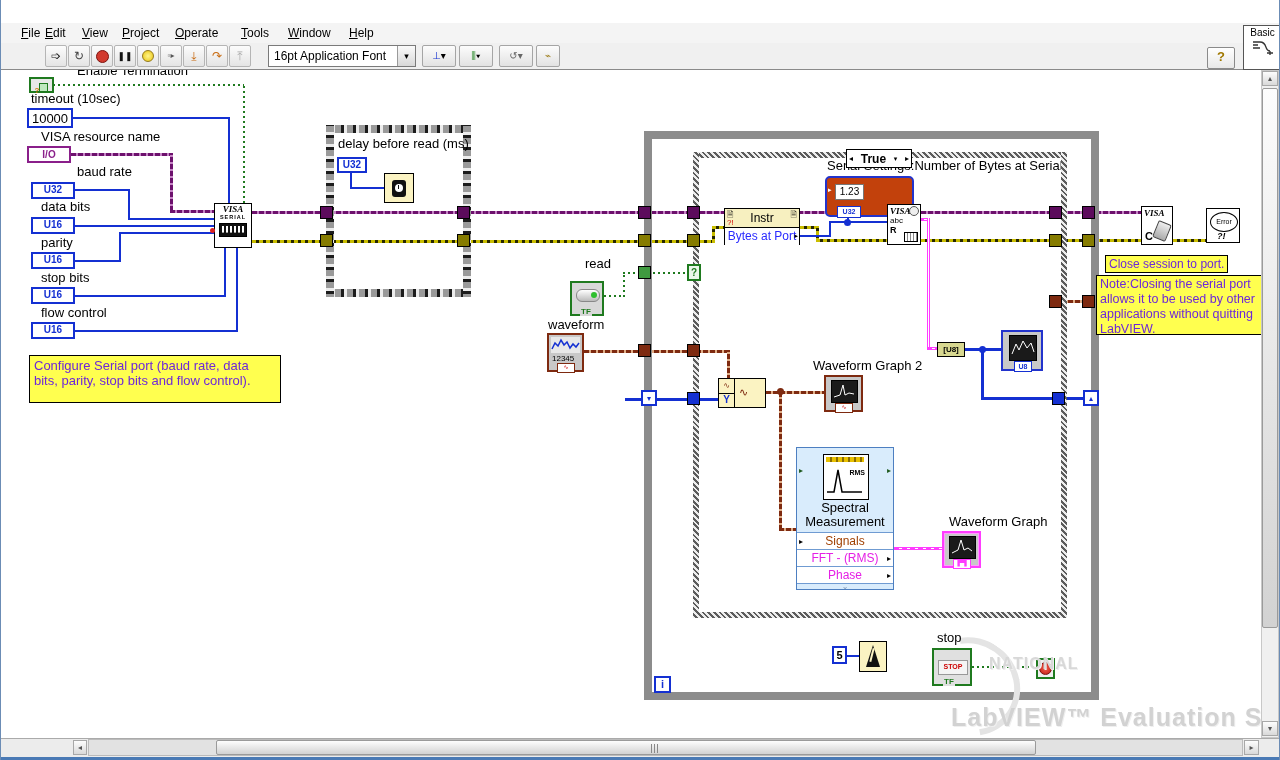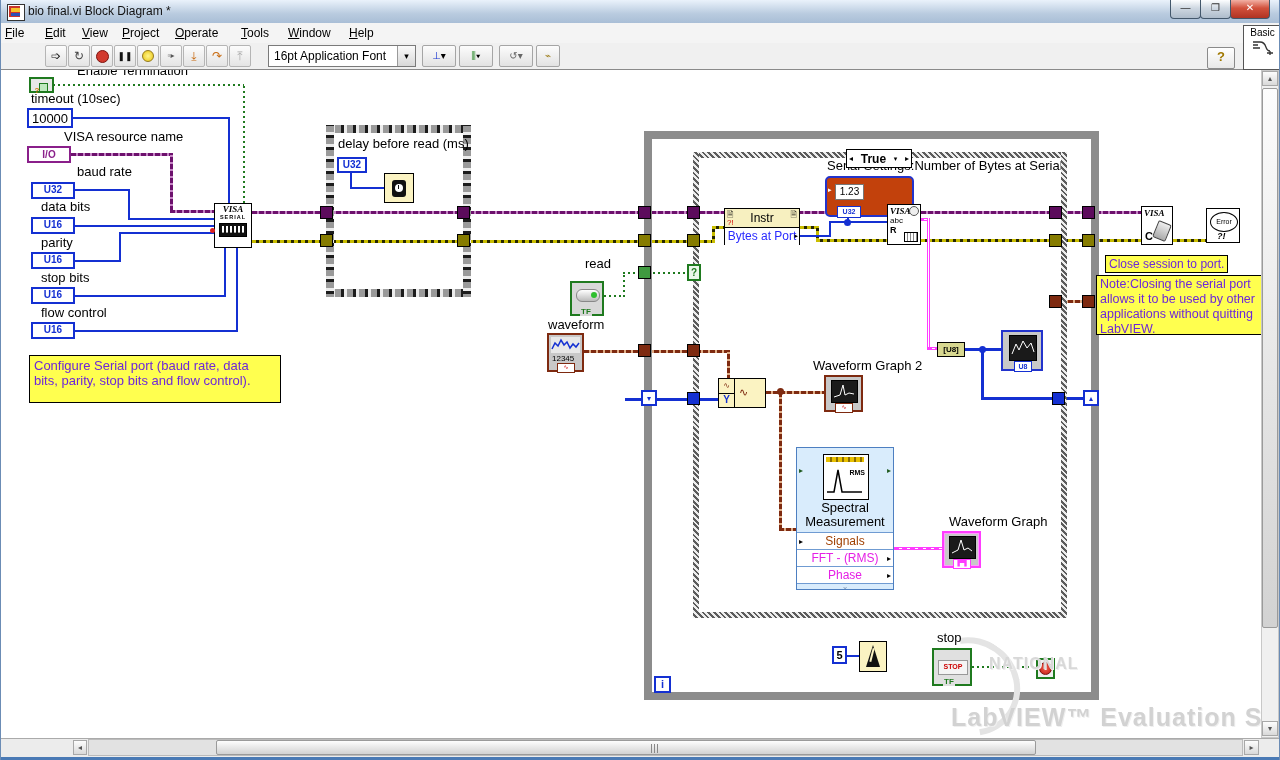--- a/index.html
+++ b/index.html
@@ -62,34 +62,23 @@
   .graphplot{position:absolute;background:#1a1a1a;border:1px solid #000;}
   .tag{position:absolute;background:#fff;border:1px solid #1430d2;color:#1430d2;font-weight:bold;font-size:7px;line-height:9px;text-align:center;z-index:5;}
   .exprrow{position:absolute;left:0;width:96px;height:17px;background:#fff;border-top:1px solid #6f9bd2;text-align:center;font-size:12px;line-height:17px;}
   .watermark{position:absolute;color:#d8d8d8;font-weight:bold;z-index:7;text-shadow:1px 1px 0 #efefef;letter-spacing:1px;white-space:nowrap;}
 </style>
 </head>
 <body>
 
 <div id="root">
 
-  <div id="titlebar" class="abs">
-    <div class="abs" style="left:6px;top:4px;width:16px;height:15px;background:#fff;border:1px solid #333;z-index:21;">
-      <div class="abs" style="left:1px;top:1px;width:11px;height:11px;background:#c8342c;"></div>
-      <div class="abs" style="left:3px;top:3px;width:9px;height:4px;background:#f4c32a;"></div>
-      <div class="abs" style="left:3px;top:8px;width:9px;height:3px;background:#2a50b8;"></div>
-    </div>
-    <div id="title-text">bio final.vi Block Diagram *</div>
-    <div class="winbtn" id="btn-min" style="left:1169px;width:29px;">—</div>
-    <div class="winbtn" style="left:1199px;width:29px;">❐</div>
-    <div class="winbtn" id="btn-close" style="left:1229px;width:38px;">✕</div>
-  </div>
 
   <div id="menubar" class="abs">
-    <div class="menuitem" style="left:0;"><u>F</u>ile</div>
+    <div class="menuitem" style="left:16px;"><u>F</u>ile</div>
     <div class="menuitem" style="left:40px;"><u>E</u>dit</div>
     <div class="menuitem" style="left:77px;"><u>V</u>iew</div>
     <div class="menuitem" style="left:117px;"><u>P</u>roject</div>
     <div class="menuitem" style="left:170px;"><u>O</u>perate</div>
     <div class="menuitem" style="left:236px;"><u>T</u>ools</div>
     <div class="menuitem" style="left:283px;"><u>W</u>indow</div>
     <div class="menuitem" style="left:344px;"><u>H</u>elp</div>
   </div>
 
   <div id="toolbar" class="abs">
@@ -237,21 +226,21 @@
   <div class="term" style="left:1082px;top:390px;width:16px;height:16px;border:2px solid #1430d2;color:#1430d2;font-size:8px;line-height:13px;">▴</div>
 
   <div class="term" style="left:686px;top:264px;width:14px;height:17px;border:2px solid #1f7a1f;color:#1f7a1f;font-weight:bold;font-size:10px;line-height:13px;background:#eaf6ea;">?</div>
 
   <div class="lbl" style="left:76px;top:63px;">Enable Termination</div>
   <div class="term" style="left:28px;top:77px;width:25px;height:16px;border:2px solid #1f7a1f;background:#e8e8e8;z-index:4;">
     <span style="font-size:8px;color:#c87800;font-weight:bold;">?</span><span style="display:inline-block;width:7px;height:7px;border:1px solid #1f7a1f;background:#bfe8bf;vertical-align:1px;"></span>
   </div>
   <div class="lbl" style="left:30px;top:91px;">timeout (10sec)</div>
   <div class="term" style="left:26px;top:108px;width:46px;height:20px;border:2px solid #1430d2;font-size:13px;line-height:17px;color:#000;">10000</div>
-  <div class="lbl" style="left:40px;top:129px;margin-left:23px;">VISA resource name</div>
+  <div class="lbl" style="left:40px;top:129px;">VISA resource name</div>
   <div class="term" style="left:26px;top:146px;width:44px;height:17px;border:2px solid #8a1f8a;color:#8a1f8a;font-weight:bold;font-size:10px;line-height:13px;">I/O</div>
   <div class="lbl" style="left:40px;top:164px;padding-left:36px;">baud rate</div>
   <div class="term blueterm" style="left:30px;top:182px;width:44px;height:17px;">U32</div>
   <div class="lbl" style="left:40px;top:199px;">data bits</div>
   <div class="term blueterm" style="left:30px;top:217px;width:44px;height:17px;">U16</div>
   <div class="lbl" style="left:40px;top:235px;">parity</div>
   <div class="term blueterm" style="left:30px;top:252px;width:44px;height:17px;">U16</div>
   <div class="lbl" style="left:40px;top:270px;">stop bits</div>
   <div class="term blueterm" style="left:30px;top:287px;width:44px;height:17px;">U16</div>
   <div class="lbl" style="left:40px;top:305px;">flow control</div>

